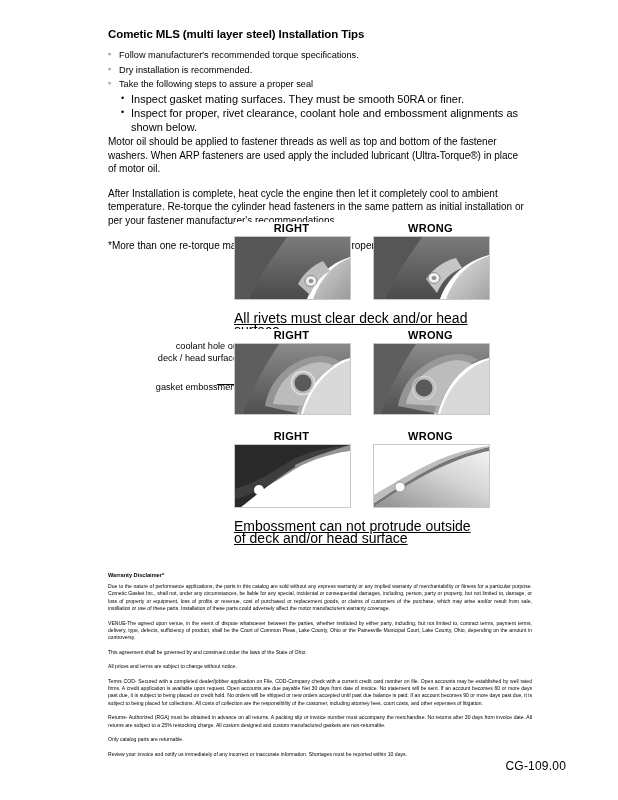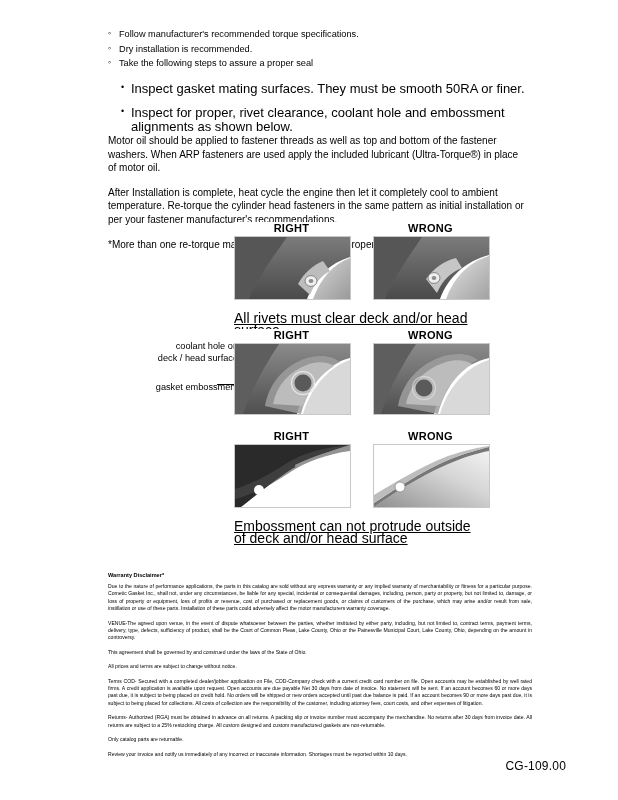--- a/index.html
+++ b/index.html
@@ -52,25 +52,25 @@
     left: 0;
     top: -1px;
     font-size: 9px;
   }
   ul.sub {
     list-style: none;
     margin: 0;
     padding: 0;
   }
   ul.sub > li {
-    font-size: 13px;
+    font-size: 11px;
     line-height: 13.5px;
     position: relative;
     padding-left: 12px;
-    margin-top: 11px;
+    margin-top: 1px;
   }
   ul.sub > li::before {
     content: "\2022";
     position: absolute;
     left: 2px;
     top: -1px;
     font-size: 9px;
   }
   h2.subhead {
     font-size: 11.5px;
@@ -177,20 +177,21 @@
     font-size: 12px;
     letter-spacing: 0.2px;
   }
 </style>
 </head>
 <body>
 
 <div class="page">
 
   <div class="content">
+    <h1 class="title">Cometic MLS (multi layer steel) Installation Tips</h1>
 
     <ul class="bullets">
       <li>Follow manufacturer's recommended torque specifications.</li>
       <li>Dry installation is recommended.</li>
       <li>
         <span>Take the following steps to assure a proper seal</span>
         <ul class="sub">
           <li>Inspect gasket mating surfaces.  They must be smooth 50RA or finer.</li>
           <li>Inspect for proper, rivet clearance, coolant hole and embossment alignments as shown below.</li>
         </ul>

